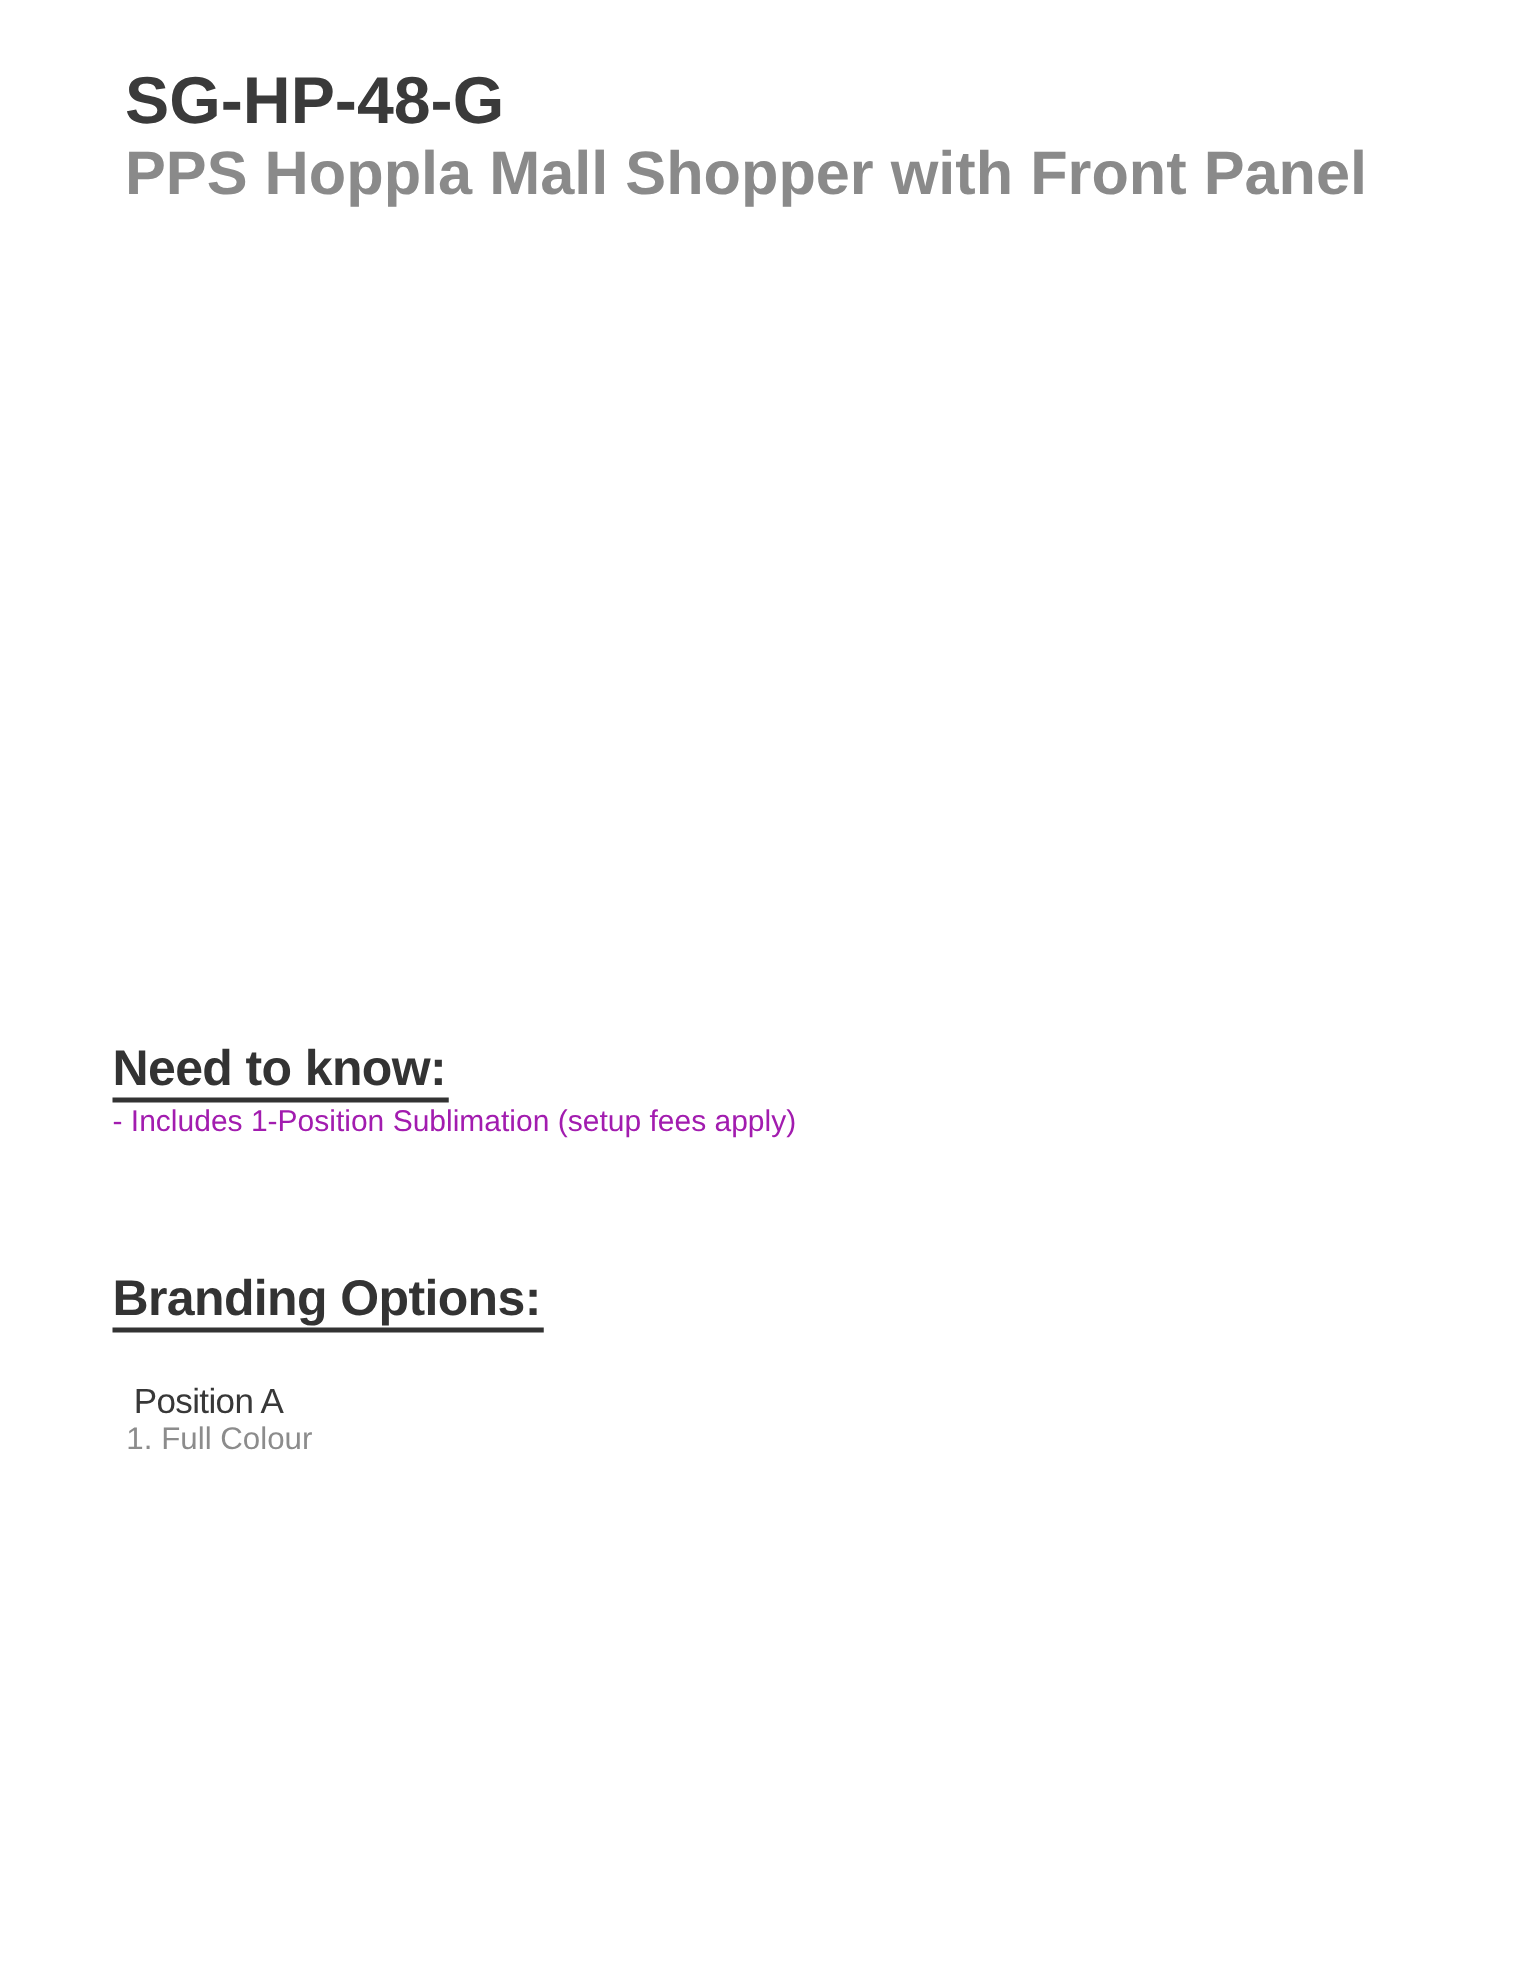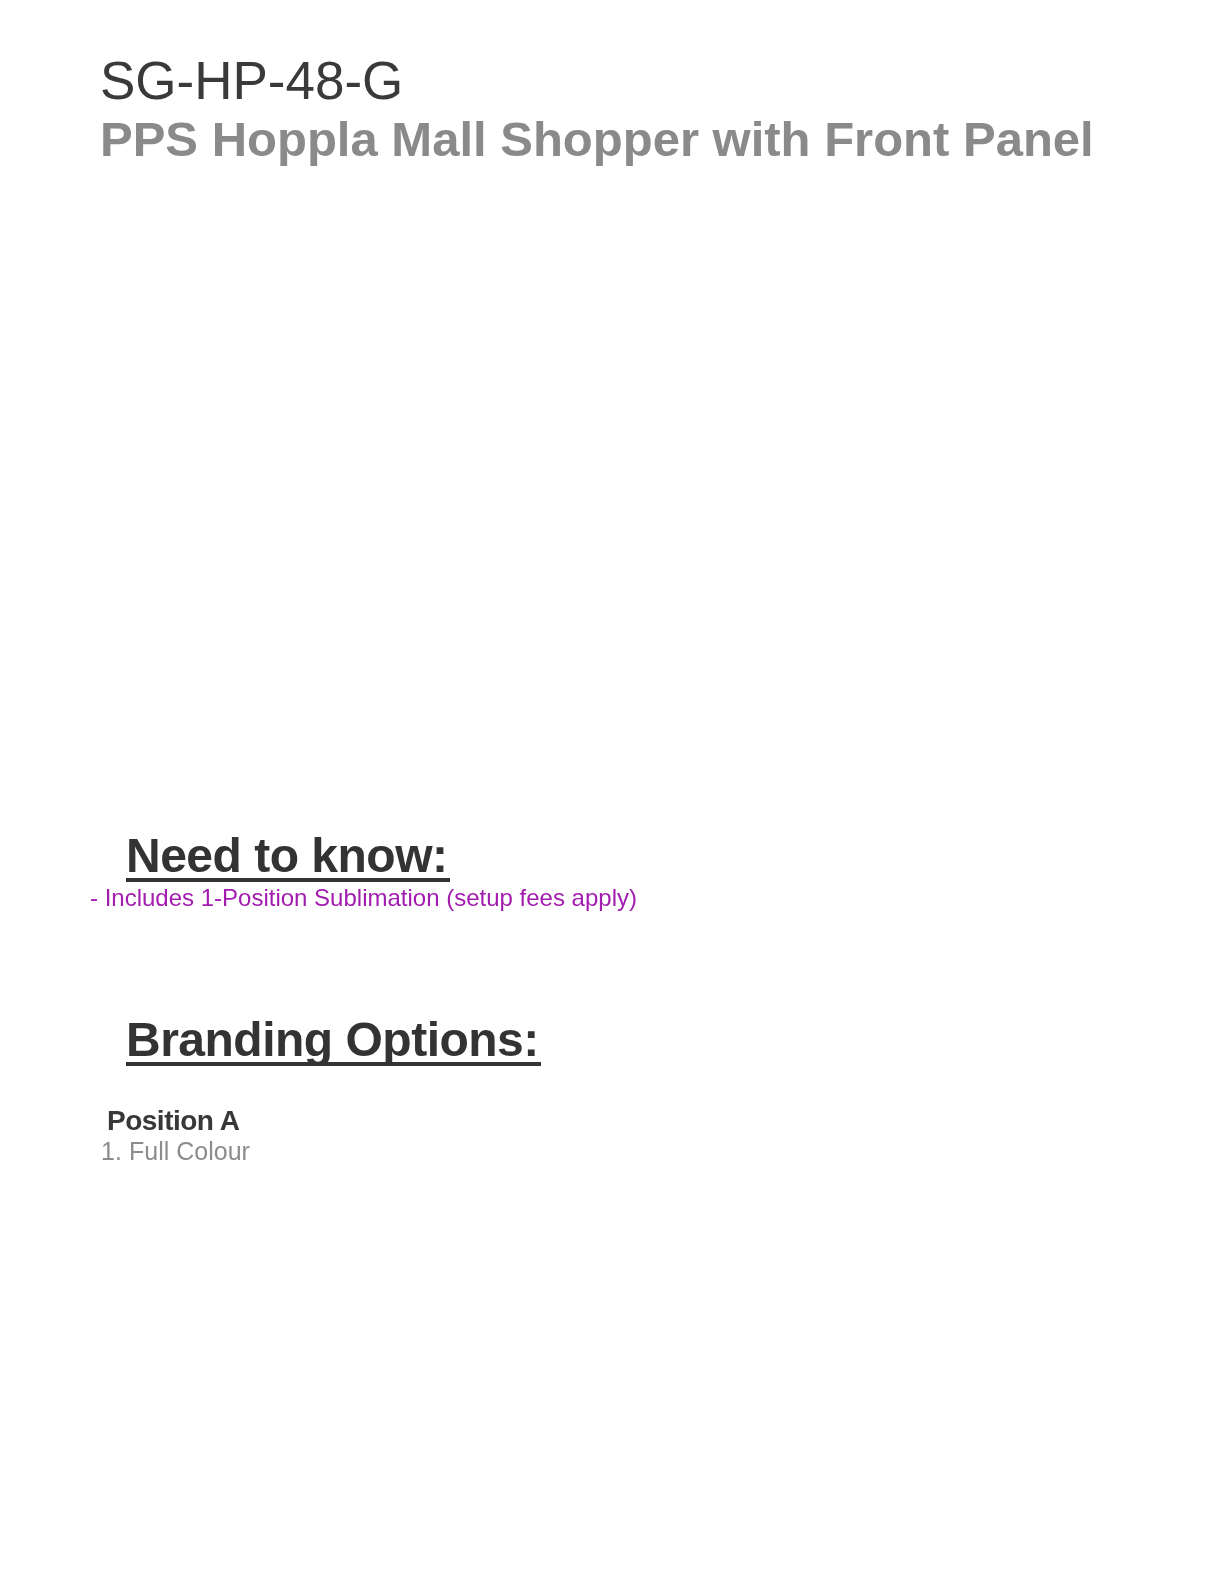--- a/index.html
+++ b/index.html
@@ -13,21 +13,21 @@
     height: 1584px;
     background: #ffffff;
     font-family: "Liberation Sans", "DejaVu Sans", sans-serif;
     overflow: hidden;
   }
   .abs { position: absolute; }
 
   .product-code {
     left: 100px; top: 52px;
     font-size: 53px;
-    font-weight: normal;
+    font-weight: bold;
     color: #3a3a3a;
     letter-spacing: 0px;
     line-height: 1.1;
     margin: 0;
   }
   .product-name {
     left: 100px; top: 113px;
     font-size: 49px;
     font-weight: bold;
     color: #8a8a8a;
@@ -36,46 +36,45 @@
 
   .diagram-frame {
     left: 108px; top: 176px;
     width: 1028px; height: 640px;
     border: 4px solid #3a3a3a;
     background: #ffffff;
   }
   .diagram-frame svg { display: block; }
 
   .section-heading {
-    font-size: 48px;
+    font-size: 40px;
     font-weight: bold;
     color: #333333;
     line-height: 45px;
     display: inline-block;
     border-bottom: 4px solid #333333;
     padding: 0 2px 0 0;
     letter-spacing: -0.5px;
-    margin-left: 36px;
   }
   .h-need { left: 90px; top: 833px; }
   .h-branding { left: 90px; top: 1017px; }
 
   .note-line {
     left: 90px;
     font-size: 24px;
     line-height: 28px;
     white-space: nowrap;
   }
   .note-gray { top: 884px; color: #a21caf; }
   .note-red  { top: 912px; color: #f50f0f; }
 
   .position-heading {
     left: 107px; top: 1105px;
     font-size: 28px;
-    font-weight: bold;
+    font-weight: normal;
     color: #383838;
     letter-spacing: -0.5px;
   }
   .option-item {
     left: 101px; top: 1138px;
     display: flex;
     color: #8c8c8c;
     font-size: 25px;
     line-height: 27px;
   }

